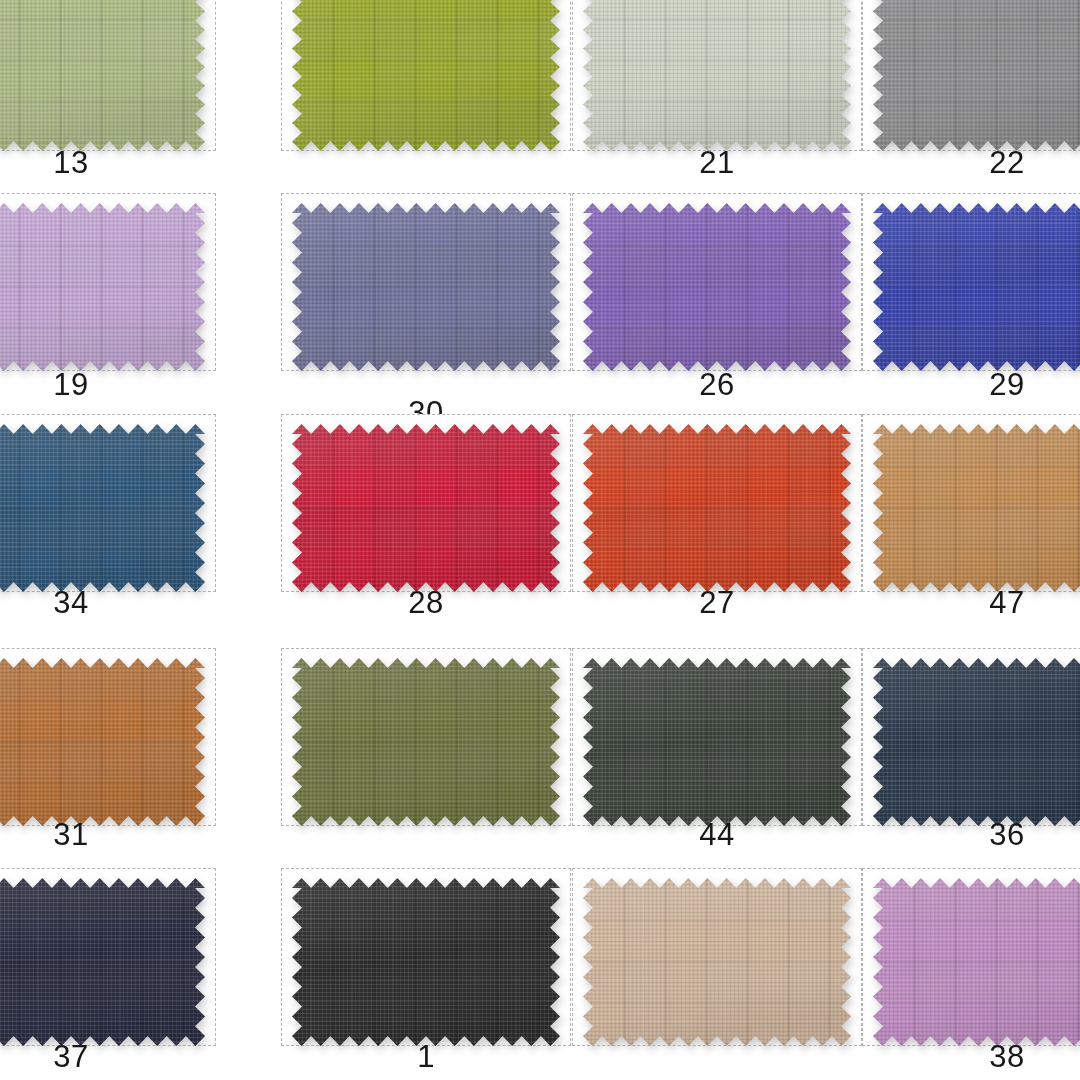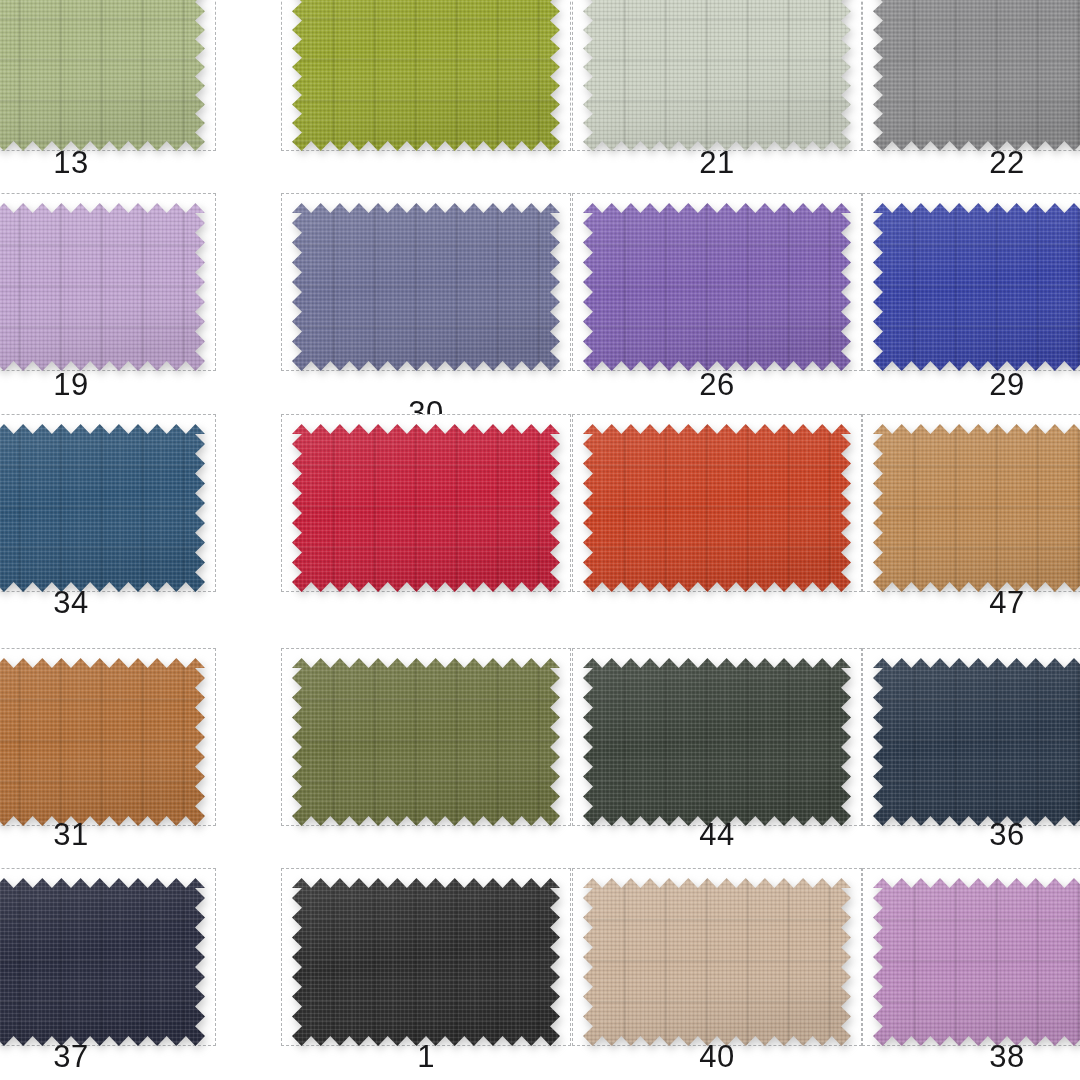--- a/index.html
+++ b/index.html
@@ -350,20 +350,21 @@
       <stop offset="0%" stop-color="#ffffff" stop-opacity="0.10"></stop>
       <stop offset="55%" stop-color="#ffffff" stop-opacity="0.00"></stop>
       <stop offset="100%" stop-color="#000000" stop-opacity="0.07"></stop>
     </linearGradient>
   </defs>
           <polygon points="0.0,10.0 9.6,0.0 19.1,10.0 28.7,0.0 38.3,10.0 47.9,0.0 57.4,10.0 67.0,0.0 76.6,10.0 86.1,0.0 95.7,10.0 105.3,0.0 114.9,10.0 124.4,0.0 134.0,10.0 143.6,0.0 153.1,10.0 162.7,0.0 172.3,10.0 181.9,0.0 191.4,10.0 201.0,0.0 210.6,10.0 220.1,0.0 229.7,10.0 239.3,0.0 248.9,10.0 258.4,0.0 268.0,10.0 258.0,10.0 268.0,19.9 258.0,29.8 268.0,39.6 258.0,49.5 268.0,59.4 258.0,69.3 268.0,79.1 258.0,89.0 268.0,98.9 258.0,108.8 268.0,118.6 258.0,128.5 268.0,138.4 258.0,148.3 268.0,158.1 258.0,168.0 268.0,158.0 258.4,168.0 248.9,158.0 239.3,168.0 229.7,158.0 220.1,168.0 210.6,158.0 201.0,168.0 191.4,158.0 181.9,168.0 172.3,158.0 162.7,168.0 153.1,158.0 143.6,168.0 134.0,158.0 124.4,168.0 114.9,158.0 105.3,168.0 95.7,158.0 86.1,168.0 76.6,158.0 67.0,168.0 57.4,158.0 47.9,168.0 38.3,158.0 28.7,168.0 19.1,158.0 9.6,168.0 0.0,158.0 10.0,168.0 0.0,158.1 10.0,148.3 0.0,138.4 10.0,128.5 0.0,118.6 10.0,108.8 0.0,98.9 10.0,89.0 0.0,79.1 10.0,69.3 0.0,59.4 10.0,49.5 0.0,39.6 10.0,29.8 0.0,19.9 10.0,10.0" fill="url(#pld9)"></polygon>
           <polygon points="0.0,10.0 9.6,0.0 19.1,10.0 28.7,0.0 38.3,10.0 47.9,0.0 57.4,10.0 67.0,0.0 76.6,10.0 86.1,0.0 95.7,10.0 105.3,0.0 114.9,10.0 124.4,0.0 134.0,10.0 143.6,0.0 153.1,10.0 162.7,0.0 172.3,10.0 181.9,0.0 191.4,10.0 201.0,0.0 210.6,10.0 220.1,0.0 229.7,10.0 239.3,0.0 248.9,10.0 258.4,0.0 268.0,10.0 258.0,10.0 268.0,19.9 258.0,29.8 268.0,39.6 258.0,49.5 268.0,59.4 258.0,69.3 268.0,79.1 258.0,89.0 268.0,98.9 258.0,108.8 268.0,118.6 258.0,128.5 268.0,138.4 258.0,148.3 268.0,158.1 258.0,168.0 268.0,158.0 258.4,168.0 248.9,158.0 239.3,168.0 229.7,158.0 220.1,168.0 210.6,158.0 201.0,168.0 191.4,158.0 181.9,168.0 172.3,158.0 162.7,168.0 153.1,158.0 143.6,168.0 134.0,158.0 124.4,168.0 114.9,158.0 105.3,168.0 95.7,158.0 86.1,168.0 76.6,158.0 67.0,168.0 57.4,158.0 47.9,168.0 38.3,158.0 28.7,168.0 19.1,158.0 9.6,168.0 0.0,158.0 10.0,168.0 0.0,158.1 10.0,148.3 0.0,138.4 10.0,128.5 0.0,118.6 10.0,108.8 0.0,98.9 10.0,89.0 0.0,79.1 10.0,69.3 0.0,59.4 10.0,49.5 0.0,39.6 10.0,29.8 0.0,19.9 10.0,10.0" fill="url(#shd9)"></polygon>
         </svg>
       </div>
     </div>
+    <div class="cell-label" style="left: 281px; width: 290px; top: 586px;">28</div>
     <div class="cell" style="left: 572px; top: 414px; width: 290px; height: 178px;">
       <div class="cell-frame"></div>
       <div class="swatch" style="left: 11px; top: 10px;">
         <svg width="278" height="178" viewBox="0 0 278 178">
   <defs>
     <pattern id="thr10" width="4" height="4" patternUnits="userSpaceOnUse">
       <rect width="4" height="4" fill="#cb4325"></rect>
       <rect x="0" y="0" width="4" height="1" fill="#ffffff" opacity="0.10"></rect>
       <rect x="0" y="2" width="4" height="1" fill="#000000" opacity="0.07"></rect>
       <rect x="0" y="0" width="1" height="4" fill="#000000" opacity="0.06"></rect>
@@ -380,20 +381,21 @@
       <stop offset="0%" stop-color="#ffffff" stop-opacity="0.10"></stop>
       <stop offset="55%" stop-color="#ffffff" stop-opacity="0.00"></stop>
       <stop offset="100%" stop-color="#000000" stop-opacity="0.07"></stop>
     </linearGradient>
   </defs>
           <polygon points="0.0,10.0 9.6,0.0 19.1,10.0 28.7,0.0 38.3,10.0 47.9,0.0 57.4,10.0 67.0,0.0 76.6,10.0 86.1,0.0 95.7,10.0 105.3,0.0 114.9,10.0 124.4,0.0 134.0,10.0 143.6,0.0 153.1,10.0 162.7,0.0 172.3,10.0 181.9,0.0 191.4,10.0 201.0,0.0 210.6,10.0 220.1,0.0 229.7,10.0 239.3,0.0 248.9,10.0 258.4,0.0 268.0,10.0 258.0,10.0 268.0,19.9 258.0,29.8 268.0,39.6 258.0,49.5 268.0,59.4 258.0,69.3 268.0,79.1 258.0,89.0 268.0,98.9 258.0,108.8 268.0,118.6 258.0,128.5 268.0,138.4 258.0,148.3 268.0,158.1 258.0,168.0 268.0,158.0 258.4,168.0 248.9,158.0 239.3,168.0 229.7,158.0 220.1,168.0 210.6,158.0 201.0,168.0 191.4,158.0 181.9,168.0 172.3,158.0 162.7,168.0 153.1,158.0 143.6,168.0 134.0,158.0 124.4,168.0 114.9,158.0 105.3,168.0 95.7,158.0 86.1,168.0 76.6,158.0 67.0,168.0 57.4,158.0 47.9,168.0 38.3,158.0 28.7,168.0 19.1,158.0 9.6,168.0 0.0,158.0 10.0,168.0 0.0,158.1 10.0,148.3 0.0,138.4 10.0,128.5 0.0,118.6 10.0,108.8 0.0,98.9 10.0,89.0 0.0,79.1 10.0,69.3 0.0,59.4 10.0,49.5 0.0,39.6 10.0,29.8 0.0,19.9 10.0,10.0" fill="url(#pld10)"></polygon>
           <polygon points="0.0,10.0 9.6,0.0 19.1,10.0 28.7,0.0 38.3,10.0 47.9,0.0 57.4,10.0 67.0,0.0 76.6,10.0 86.1,0.0 95.7,10.0 105.3,0.0 114.9,10.0 124.4,0.0 134.0,10.0 143.6,0.0 153.1,10.0 162.7,0.0 172.3,10.0 181.9,0.0 191.4,10.0 201.0,0.0 210.6,10.0 220.1,0.0 229.7,10.0 239.3,0.0 248.9,10.0 258.4,0.0 268.0,10.0 258.0,10.0 268.0,19.9 258.0,29.8 268.0,39.6 258.0,49.5 268.0,59.4 258.0,69.3 268.0,79.1 258.0,89.0 268.0,98.9 258.0,108.8 268.0,118.6 258.0,128.5 268.0,138.4 258.0,148.3 268.0,158.1 258.0,168.0 268.0,158.0 258.4,168.0 248.9,158.0 239.3,168.0 229.7,158.0 220.1,168.0 210.6,158.0 201.0,168.0 191.4,158.0 181.9,168.0 172.3,158.0 162.7,168.0 153.1,158.0 143.6,168.0 134.0,158.0 124.4,168.0 114.9,158.0 105.3,168.0 95.7,158.0 86.1,168.0 76.6,158.0 67.0,168.0 57.4,158.0 47.9,168.0 38.3,158.0 28.7,168.0 19.1,158.0 9.6,168.0 0.0,158.0 10.0,168.0 0.0,158.1 10.0,148.3 0.0,138.4 10.0,128.5 0.0,118.6 10.0,108.8 0.0,98.9 10.0,89.0 0.0,79.1 10.0,69.3 0.0,59.4 10.0,49.5 0.0,39.6 10.0,29.8 0.0,19.9 10.0,10.0" fill="url(#shd10)"></polygon>
         </svg>
       </div>
     </div>
+    <div class="cell-label" style="left: 572px; width: 290px; top: 586px;">27</div>
     <div class="cell" style="left: 862px; top: 414px; width: 290px; height: 178px;">
       <div class="cell-frame"></div>
       <div class="swatch" style="left: 11px; top: 10px;">
         <svg width="278" height="178" viewBox="0 0 278 178">
   <defs>
     <pattern id="thr11" width="4" height="4" patternUnits="userSpaceOnUse">
       <rect width="4" height="4" fill="#c08c56"></rect>
       <rect x="0" y="0" width="4" height="1" fill="#ffffff" opacity="0.10"></rect>
       <rect x="0" y="2" width="4" height="1" fill="#000000" opacity="0.07"></rect>
       <rect x="0" y="0" width="1" height="4" fill="#000000" opacity="0.06"></rect>
@@ -626,21 +628,20 @@
       <stop offset="0%" stop-color="#ffffff" stop-opacity="0.10"></stop>
       <stop offset="55%" stop-color="#ffffff" stop-opacity="0.00"></stop>
       <stop offset="100%" stop-color="#000000" stop-opacity="0.07"></stop>
     </linearGradient>
   </defs>
           <polygon points="0.0,10.0 9.6,0.0 19.1,10.0 28.7,0.0 38.3,10.0 47.9,0.0 57.4,10.0 67.0,0.0 76.6,10.0 86.1,0.0 95.7,10.0 105.3,0.0 114.9,10.0 124.4,0.0 134.0,10.0 143.6,0.0 153.1,10.0 162.7,0.0 172.3,10.0 181.9,0.0 191.4,10.0 201.0,0.0 210.6,10.0 220.1,0.0 229.7,10.0 239.3,0.0 248.9,10.0 258.4,0.0 268.0,10.0 258.0,10.0 268.0,19.9 258.0,29.8 268.0,39.6 258.0,49.5 268.0,59.4 258.0,69.3 268.0,79.1 258.0,89.0 268.0,98.9 258.0,108.8 268.0,118.6 258.0,128.5 268.0,138.4 258.0,148.3 268.0,158.1 258.0,168.0 268.0,158.0 258.4,168.0 248.9,158.0 239.3,168.0 229.7,158.0 220.1,168.0 210.6,158.0 201.0,168.0 191.4,158.0 181.9,168.0 172.3,158.0 162.7,168.0 153.1,158.0 143.6,168.0 134.0,158.0 124.4,168.0 114.9,158.0 105.3,168.0 95.7,158.0 86.1,168.0 76.6,158.0 67.0,168.0 57.4,158.0 47.9,168.0 38.3,158.0 28.7,168.0 19.1,158.0 9.6,168.0 0.0,158.0 10.0,168.0 0.0,158.1 10.0,148.3 0.0,138.4 10.0,128.5 0.0,118.6 10.0,108.8 0.0,98.9 10.0,89.0 0.0,79.1 10.0,69.3 0.0,59.4 10.0,49.5 0.0,39.6 10.0,29.8 0.0,19.9 10.0,10.0" fill="url(#pld18)"></polygon>
           <polygon points="0.0,10.0 9.6,0.0 19.1,10.0 28.7,0.0 38.3,10.0 47.9,0.0 57.4,10.0 67.0,0.0 76.6,10.0 86.1,0.0 95.7,10.0 105.3,0.0 114.9,10.0 124.4,0.0 134.0,10.0 143.6,0.0 153.1,10.0 162.7,0.0 172.3,10.0 181.9,0.0 191.4,10.0 201.0,0.0 210.6,10.0 220.1,0.0 229.7,10.0 239.3,0.0 248.9,10.0 258.4,0.0 268.0,10.0 258.0,10.0 268.0,19.9 258.0,29.8 268.0,39.6 258.0,49.5 268.0,59.4 258.0,69.3 268.0,79.1 258.0,89.0 268.0,98.9 258.0,108.8 268.0,118.6 258.0,128.5 268.0,138.4 258.0,148.3 268.0,158.1 258.0,168.0 268.0,158.0 258.4,168.0 248.9,158.0 239.3,168.0 229.7,158.0 220.1,168.0 210.6,158.0 201.0,168.0 191.4,158.0 181.9,168.0 172.3,158.0 162.7,168.0 153.1,158.0 143.6,168.0 134.0,158.0 124.4,168.0 114.9,158.0 105.3,168.0 95.7,158.0 86.1,168.0 76.6,158.0 67.0,168.0 57.4,158.0 47.9,168.0 38.3,158.0 28.7,168.0 19.1,158.0 9.6,168.0 0.0,158.0 10.0,168.0 0.0,158.1 10.0,148.3 0.0,138.4 10.0,128.5 0.0,118.6 10.0,108.8 0.0,98.9 10.0,89.0 0.0,79.1 10.0,69.3 0.0,59.4 10.0,49.5 0.0,39.6 10.0,29.8 0.0,19.9 10.0,10.0" fill="url(#shd18)"></polygon>
         </svg>
       </div>
     </div>
-    <div class="cell-label" style="left: 572px; width: 290px; top: 1040px;">40</div>
     <div class="cell" style="left: 862px; top: 868px; width: 290px; height: 178px;">
       <div class="cell-frame"></div>
       <div class="swatch" style="left: 11px; top: 10px;">
         <svg width="278" height="178" viewBox="0 0 278 178">
   <defs>
     <pattern id="thr19" width="4" height="4" patternUnits="userSpaceOnUse">
       <rect width="4" height="4" fill="#bd8cc0"></rect>
       <rect x="0" y="0" width="4" height="1" fill="#ffffff" opacity="0.10"></rect>
       <rect x="0" y="2" width="4" height="1" fill="#000000" opacity="0.07"></rect>
       <rect x="0" y="0" width="1" height="4" fill="#000000" opacity="0.06"></rect>

